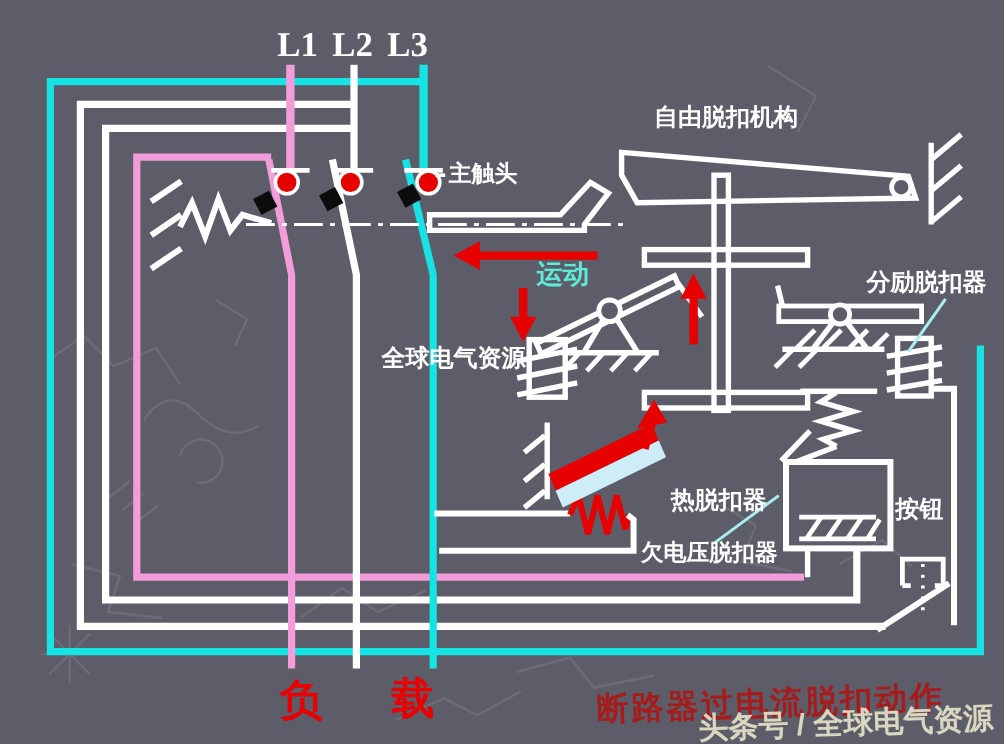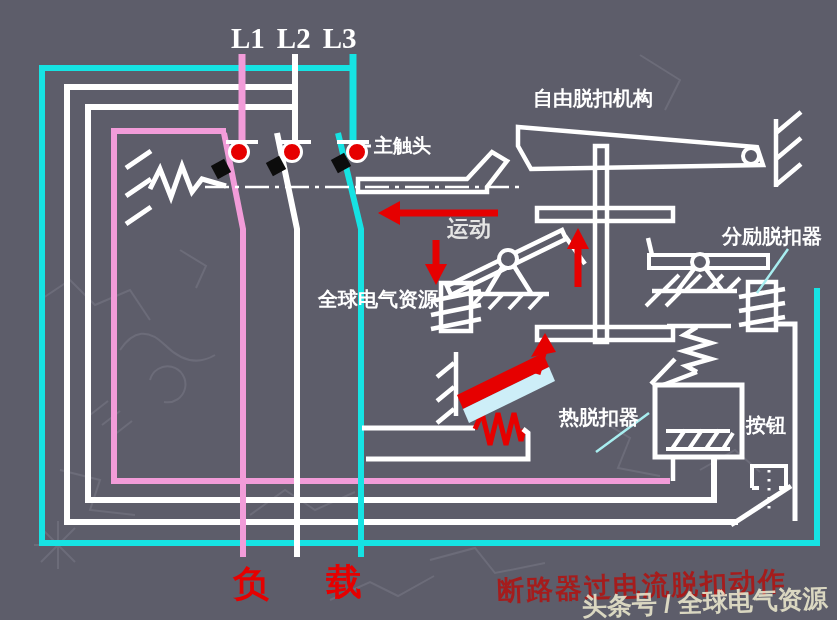--- a/index.html
+++ b/index.html
@@ -6,22 +6,22 @@
   #stage{
     position:relative;width:837px;height:620px;overflow:hidden;
     background:#5d5d6a;
     font-family:"Liberation Sans",sans-serif;
   }
   #schematic{position:absolute;left:0;top:0;}
   .lbl{position:absolute;color:#ffffff;font-weight:700;font-size:20px;
        white-space:nowrap;line-height:1;}
   #phase-labels{position:absolute;left:231px;top:22px;display:flex;gap:12px;
        color:#fff;font-family:"Liberation Serif",serif;font-weight:700;font-size:29px;}
-  #motion-label{color:#e5e5e5;font-size:22px;left:447px;top:218px;}
-  #free-trip-label{left:533px;top:88px;}
+  #motion-label{color:#5eead4;font-size:22px;left:447px;top:218px;}
+  #free-trip-label{left:545px;top:88px;}
   #main-contact-label{left:374px;top:136px;font-size:19px;text-align:right;}
   #overcurrent-label{left:318px;top:289px;}
   #shunt-label{left:722px;top:226px;}
   #thermal-label{left:528px;top:407px;margin-left:31px;}
   #undervoltage-label{left:534px;top:452px;font-size:19px;}
   #button-label{left:746px;top:415px;}
   .load-char{position:absolute;color:#e60000;font-size:36px;font-weight:700;
        font-family:"Liberation Serif",serif;}
   #load-left{left:233px;top:560px;}
   #load-right{left:326px;top:558px;}
@@ -166,20 +166,21 @@
     <span>L2</span>
     <span>L3</span>
   </div>
 
   <div class="lbl" id="free-trip-label">自由脱扣机构</div>
   <div class="lbl" id="main-contact-label">主触头</div>
   <div class="lbl" id="motion-label">运动</div>
   <div class="lbl" id="overcurrent-label">全球电气资源</div>
   <div class="lbl" id="shunt-label">分励脱扣器</div>
   <div class="lbl" id="thermal-label">热脱扣器</div>
+  <div class="lbl" id="undervoltage-label">欠电压脱扣器</div>
   <div class="lbl" id="button-label">按钮</div>
 
   <div class="load-char" id="load-left">负</div>
   <div class="load-char" id="load-right">载</div>
 
   <div id="caption">断路器过电流脱扣动作</div>
   <div id="watermark">头条号 / 全球电气资源</div>
 </div>
 
 </body></html>

